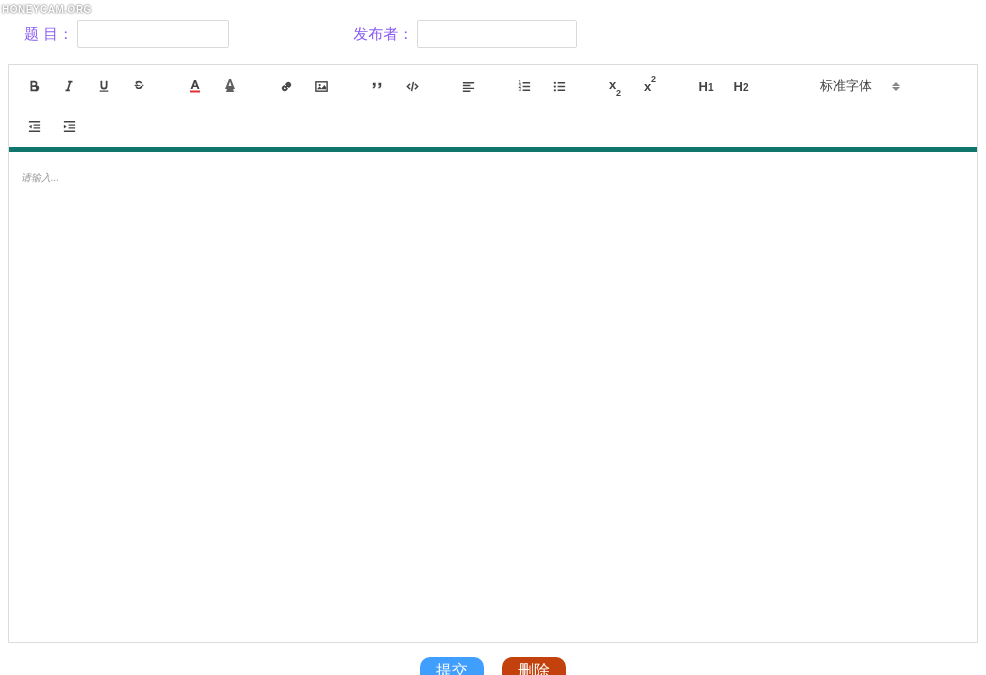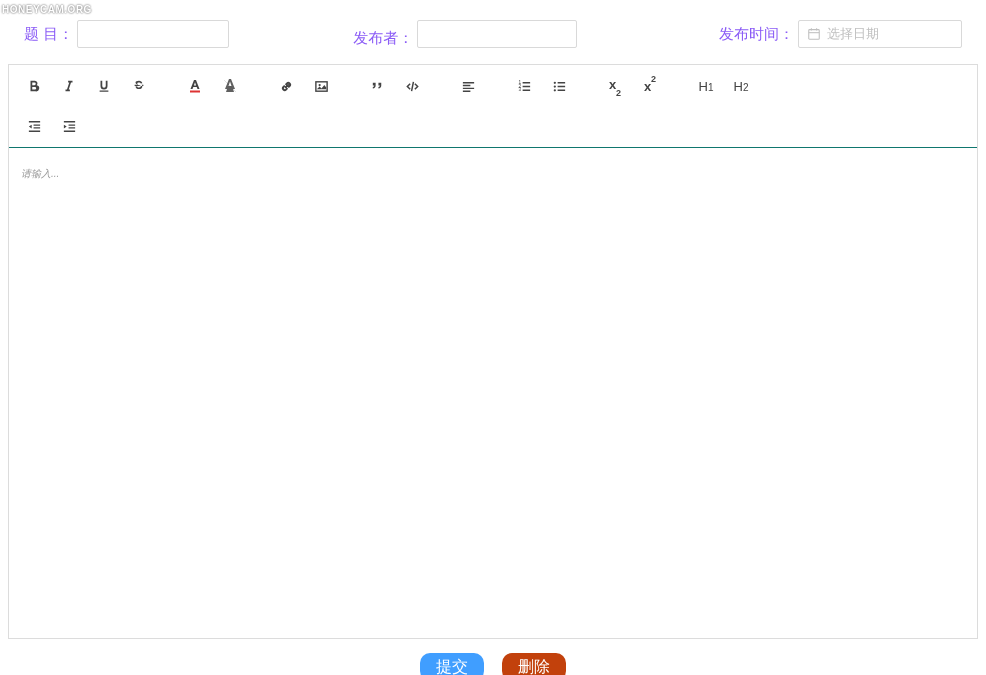--- a/index.html
+++ b/index.html
@@ -1,81 +1,69 @@
 <!DOCTYPE html>
 <html><head>
   <meta charset="utf-8">
   <style>
     * { box-sizing: border-box; margin: 0; padding: 0; }
     body { font-family: "Microsoft YaHei", Arial, sans-serif; font-size: 14px; color: #333; background: #fff; width: 986px; }
     .watermark { position: absolute; top: 4px; left: 2px; font-size: 10px; letter-spacing: 0.5px; color: #fff; text-shadow: 0 0 2px #888, 0 0 2px #888; font-weight: bold; font-family: Arial, sans-serif; }
     .form-row { display: flex; align-items: center; padding: 20px 24px 16px; gap: 4px; }
     .form-group { display: flex; align-items: center; }
     .form-group.title-group { flex: 0 0 auto; margin-right: 120px; }
-    .form-group.publisher-group { flex: 0 0 auto; margin-right: auto; align-items: flex-end; }
+    .form-group.publisher-group { flex: 0 0 auto; margin-right: auto; }
     .form-group.date-group { flex: 0 0 auto; }
     .label { font-size: 15px; color: #8b5cf6; margin-right: 4px; white-space: nowrap; }
     .text-input { height: 28px; border: 1px solid #d9d9d9; border-radius: 2px; padding: 0 8px; font-size: 13px; outline: none; }
     .title-input { width: 152px; }
     .publisher-input { width: 160px; }
     .date-picker { position: relative; display: flex; align-items: center; width: 164px; height: 28px; border: 1px solid #d9d9d9; border-radius: 2px; padding: 0 8px; background: #fff; }
     .date-icon { width: 14px; height: 14px; margin-right: 6px; flex-shrink: 0; }
     .date-placeholder { color: #bfbfbf; font-size: 13px; }
     
     .editor-container { margin: 0 8px; border: 1px solid #dcdcdc; }
-    .toolbar { display: flex; flex-wrap: wrap; align-items: flex-start; padding: 6px 10px; border-bottom: 1px solid #0f766e; gap: 5px; }
+    .toolbar { display: flex; flex-wrap: wrap; align-items: flex-start; padding: 6px 10px; border-bottom: 5px solid #0f766e; gap: 5px; }
     .tb-btn { width: 30px; height: 30px; display: flex; align-items: center; justify-content: center; cursor: pointer; color: #444; }
     .tb-sep { width: 16px; }
     .tb-select { display: flex; align-items: center; justify-content: space-between; height: 30px; padding: 0 8px 0 12px; cursor: pointer; color: #444; min-width: 88px; }
     .tb-select-text { font-size: 13px; }
     .tb-caret { margin-left: 10px; display: flex; flex-direction: column; gap: 1px; align-items: center; }
     .caret-up { width: 0; height: 0; border-left: 4px solid transparent; border-right: 4px solid transparent; border-bottom: 4px solid #888; }
     .caret-down { width: 0; height: 0; border-left: 4px solid transparent; border-right: 4px solid transparent; border-top: 4px solid #888; }
     
     .editor-content { min-height: 490px; padding: 16px 12px; }
     .placeholder-text { color: #999; font-style: italic; font-size: 10px; }
     
     .button-row { display: flex; justify-content: center; gap: 18px; padding: 14px 0 0; }
     .btn { height: 28px; padding: 4px 16px; border: none; border-radius: 10px; font-size: 16px; cursor: pointer; color: #fff; display: flex; align-items: center; }
     .btn-primary { background: #409eff; }
     .btn-secondary { background: #c2410c; }
     
     svg { display: block; }
     .x-label { font-size: 13px; font-weight: 600; position: relative; }
     .x-label sub { font-size: 9px; position: relative; bottom: -3px; }
     .x-label sup { font-size: 9px; position: relative; top: -4px; }
-    .h-label { font-size: 13px; font-weight: 400; }
+    .h-label { font-size: 13px; font-weight: 700; }
     .h-label .sub { font-size: 10px; }
   </style>
 </head>
 <body>
 
 <div class="watermark">HONEYCAM.ORG</div>
 
 <div class="form-row">
   <div class="form-group title-group">
     <span class="label">题 目：</span>
     <input type="text" class="text-input title-input" value="" style="">
   </div>
   <div class="form-group publisher-group">
     <span class="label">发布者：</span>
     <input type="text" class="text-input publisher-input" value="" style="">
   </div>
-  <div class="form-group date-group">
-    <span class="label">发布时间：</span>
-    <div class="date-picker">
-      <svg class="date-icon" viewBox="0 0 16 16" fill="none" stroke="#bfbfbf" stroke-width="1.2">
-        <rect x="2" y="3" width="12" height="11" rx="1"></rect>
-        <line x1="5" y1="1.5" x2="5" y2="4"></line>
-        <line x1="11" y1="1.5" x2="11" y2="4"></line>
-        <line x1="2" y1="6.5" x2="14" y2="6.5"></line>
-      </svg>
-      <span class="date-placeholder">选择日期</span>
-    </div>
-  </div>
 </div>
 
 <div class="editor-container">
   <div class="toolbar">
 
     <div class="tb-btn">
       <svg width="14" height="14" viewBox="0 0 16 16">
           <path fill="#444" d="M4 2h5a3 3 0 0 1 2.2 5A3.2 3.2 0 0 1 9.5 14H4V2zm2 2v3h2.5a1.5 1.5 0 0 0 0-3H6zm0 5v3h3a1.5 1.5 0 0 0 0-3H6z"></path>
         </svg>
     </div>
@@ -174,20 +162,27 @@
     </div>
     <div class="tb-btn">
       <span class="h-label">H<span class="sub">2</span></span>
     </div>
     <div class="tb-sep"></div>
 
     <div class="tb-sep" style="width:8px"></div>
 
     <div class="tb-sep" style="width:8px"></div>
 
+    <div class="tb-select" style="min-width:100px">
+      <span class="tb-select-text">标准字体</span>
+      <span class="tb-caret">
+          <span class="caret-up"></span>
+          <span class="caret-down"></span>
+        </span>
+    </div>
 
     <div style="flex-basis:100%;height:0"></div>
 
     <div class="tb-btn">
       <svg width="15" height="15" viewBox="0 0 16 16">
           <path stroke="#444" stroke-width="1.5" d="M2 3h12M7 6.5h7M7 9.5h7M2 13h12"></path>
           <path fill="#444" d="M5 6l-3 2 3 2z"></path>
         </svg>
     </div>
     <div class="tb-btn">

